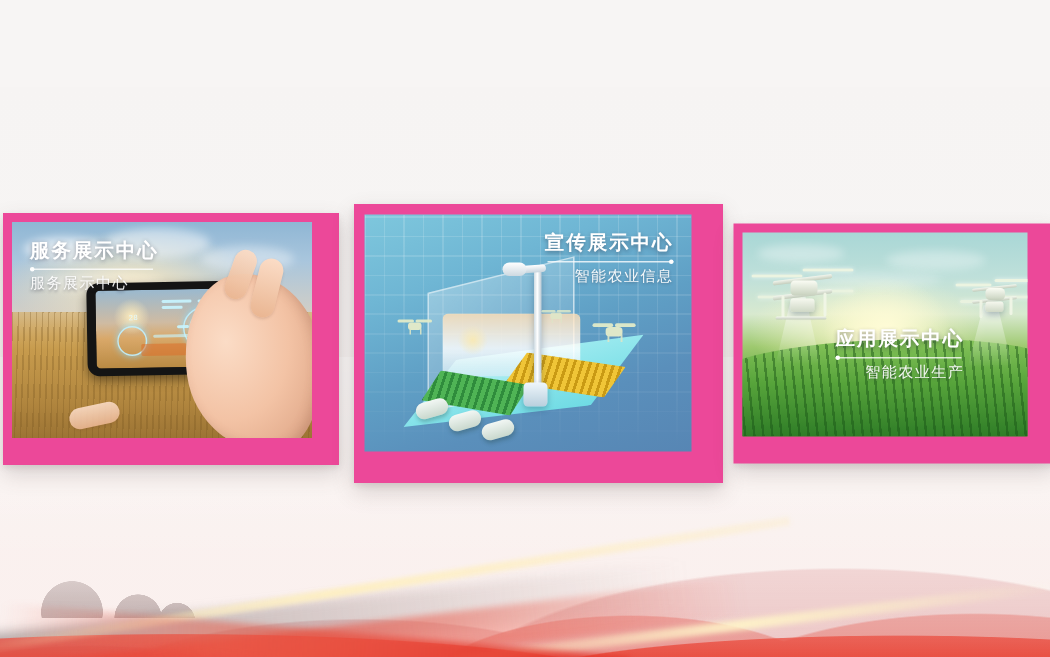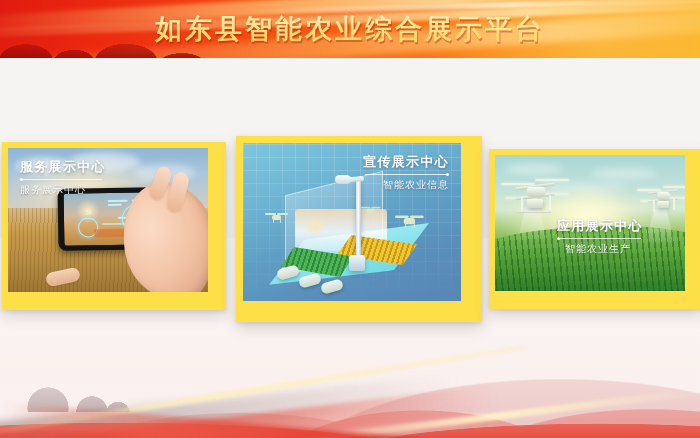--- a/index.html
+++ b/index.html
@@ -113,21 +113,21 @@
   .red-swash{left:-60px;bottom:-6px;width:560px;height:26px;
     background:linear-gradient(90deg,rgba(232,64,50,.9),rgba(236,96,80,.55) 60%,rgba(240,130,110,0));
     transform:rotate(-7deg);filter:blur(2px);}
   .red-swash2{right:-60px;bottom:-4px;width:420px;height:22px;
     background:linear-gradient(270deg,rgba(228,52,40,.92),rgba(234,90,70,.5) 65%,rgba(240,130,110,0));
     transform:rotate(5deg);filter:blur(2px);}
   .haze{left:0;bottom:0;height:200px;
     background:linear-gradient(180deg,rgba(255,255,255,.55) 0%,rgba(255,255,255,.18) 38%,rgba(255,255,255,0) 70%);}
 
   
-  .card{position:absolute;background:#fde047;
+  .card{position:absolute;background:#ec4899;
     box-shadow:0 6px 14px rgba(90,70,70,.20), 0 2px 4px rgba(90,70,70,.12);}
   .card .inner{position:absolute;overflow:hidden;}
   .cap{position:absolute;z-index:6;color:#fff;line-height:1.1;}
   .cap .t{font-size:13px;font-weight:bold;letter-spacing:1.3px;
     text-shadow:0 1px 3px rgba(40,40,60,.45);white-space:nowrap;}
   .cap .rule{height:1px;background:rgba(255,255,255,.78);margin:5px 0 4px;position:relative;}
   .cap .rule:before{content:"";position:absolute;left:0;top:-1.5px;width:3px;height:3px;border-radius:50%;background:#fff;}
   .cap .s{font-size:10px;letter-spacing:1px;color:rgba(255,255,255,.93);
     text-shadow:0 1px 2px rgba(40,40,60,.40);white-space:nowrap;}
   .cap.right{text-align:right;}
@@ -207,21 +207,21 @@
   .drone{position:absolute;}
   .drone .body{position:absolute;left:7px;top:4px;width:9px;height:5px;border-radius:2px;background:#dfe8c9;}
   .drone .rot{position:absolute;top:2px;width:11px;height:1.6px;border-radius:2px;background:rgba(225,235,200,.95);}
   .drone .leg{position:absolute;top:8px;width:1.4px;height:4px;background:rgba(220,230,200,.9);}
 
   
   #card3{left:489px;top:149px;width:202px;height:148px;padding:6px;}
   #card3 .inner{left:6px;top:6px;width:190px;height:136px;
     background:
       radial-gradient(ellipse 110px 52px at 44% 48%,rgba(255,250,205,.9),rgba(255,245,190,0) 72%),
-      linear-gradient(180deg,#a9d7d6 0%,#bfe0da 22%,#d8e9cf 40%,#9ec96f 56%,#5fa83f 74%,#3e8a2c 100%);}
+      linear-gradient(180deg,#a9d7d6 0%,#bfe0da 22%,#d8e9cf 40%,#9ec96f 56%,#5fa83f 74%,#3e8a2c 100%); text-align: right;}
   .field{position:absolute;left:-12%;bottom:0;width:124%;height:48%;
     background:
       repeating-linear-gradient(84deg,rgba(22,80,20,.45) 0 1.6px,rgba(120,190,70,0) 1.6px 6px),
       linear-gradient(180deg,#86c45a 0%,#57a43b 45%,#2f7d27 100%);
     border-radius:64% 40% 0 0 / 46% 30% 0 0;}
   .sunglow{position:absolute;left:28%;top:22%;width:86px;height:66px;border-radius:50%;
     background:radial-gradient(ellipse at center,rgba(255,252,215,.95),rgba(255,246,190,0) 70%);}
   .beam{position:absolute;background:linear-gradient(180deg,rgba(255,255,255,.55),rgba(255,255,255,0));
     filter:blur(1px);}
   .city{position:absolute;right:8px;bottom:34%;width:54px;height:13px;opacity:.45;
@@ -247,30 +247,20 @@
   <div class="layer mt-mid"></div>
   <div class="layer mt-rock"></div>
   <div class="layer grey-swash"></div>
   <div class="layer mt-near"></div>
   <div class="layer gold-ribbon1"></div>
   <div class="layer gold-ribbon2"></div>
   <div class="layer red-swash"></div>
   <div class="layer red-swash2"></div>
   <div class="layer haze"></div>
 
-  <div class="banner">
-    <div class="glowR"></div>
-    <div class="ray ray1"></div>
-    <div class="ray ray2"></div>
-    <div class="ray ray3"></div>
-    <div class="ray ray4"></div>
-    <div class="mtn"></div>
-    <div class="banner-title-shadow">如东县智能农业综合展示平台</div>
-    <div class="banner-title">如东县智能农业综合展示平台</div>
-  </div>
 
   <div class="card" id="card1">
     <div class="inner">
       <div class="cloud" style="left:8px;top:10px;width:54px;height:16px;"></div>
       <div class="cloud" style="left:62px;top:4px;width:70px;height:20px;opacity:.75;"></div>
       <div class="cloud" style="left:126px;top:16px;width:62px;height:17px;opacity:.6;"></div>
       <div class="cloud" style="left:20px;top:34px;width:80px;height:13px;opacity:.45;"></div>
       <div class="wheat"></div>
 
       <div class="phone">

